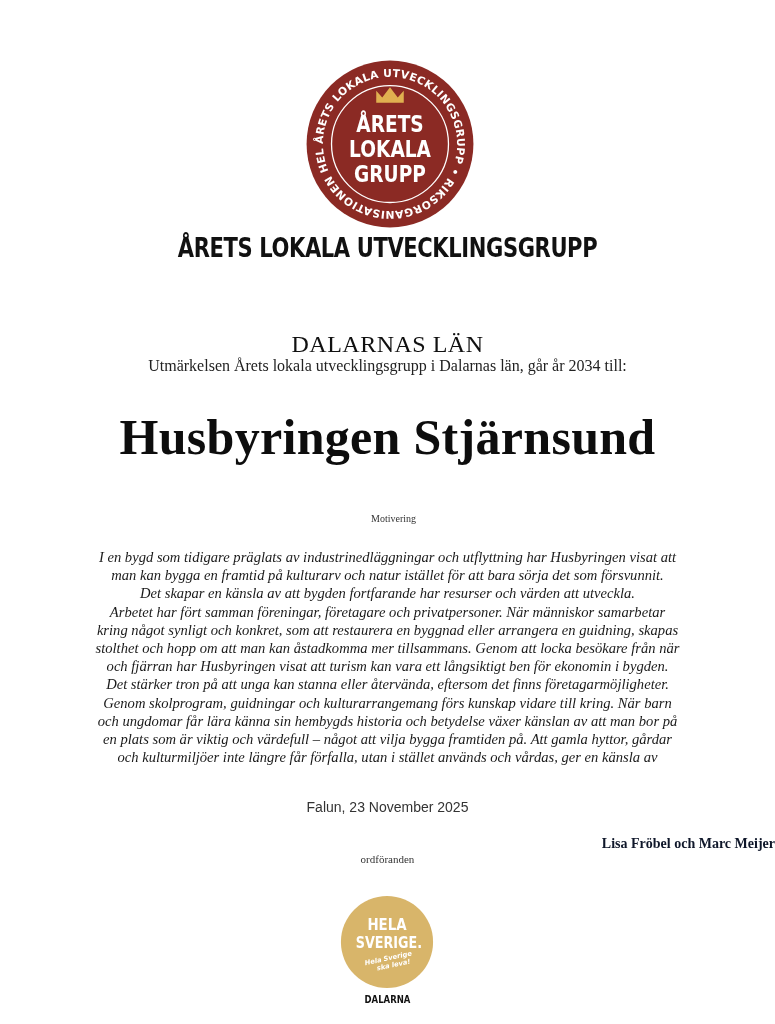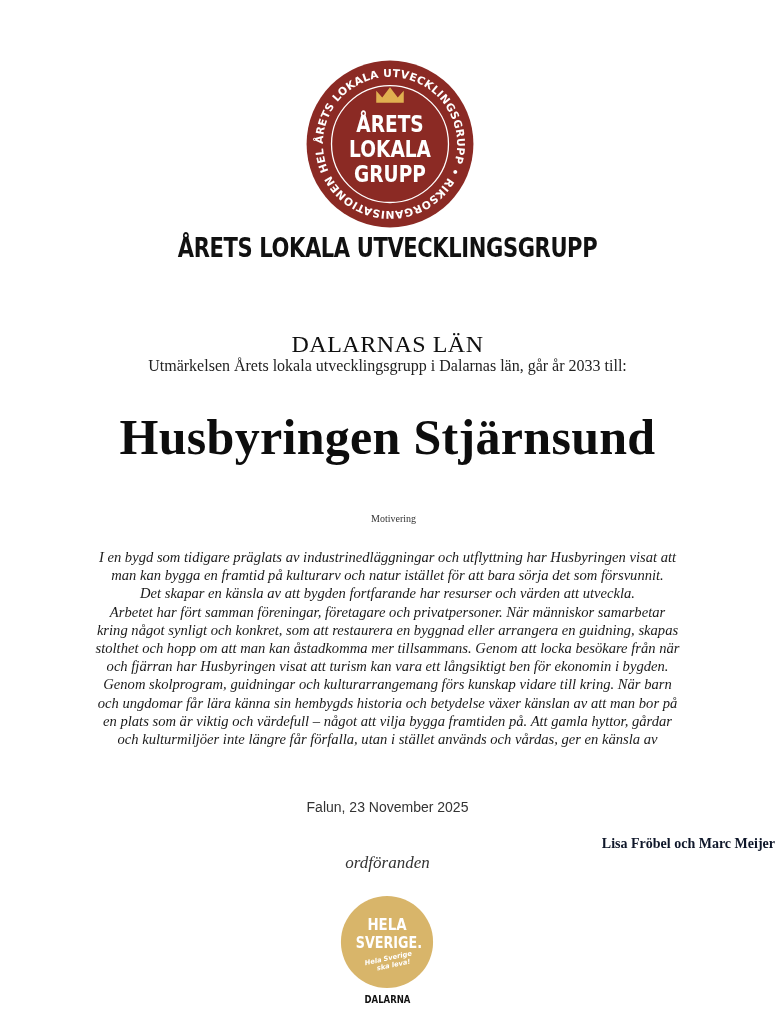--- a/index.html
+++ b/index.html
@@ -27,21 +27,21 @@
     .motivering { position: absolute; left: 60px; width: 655px; top: 548px; text-align: center;
       font-family: "Liberation Serif", serif; font-style: italic; font-size: 14.6px; line-height: 18.2px; color: #1a1a1a; }
     .motivering span { display: block; white-space: nowrap; }
 
     .place-date { position: absolute; left: 0; right: 0; top: 799px; text-align: center;
       font-family: Liberation Sans, sans-serif; font-size: 14px; color: #333; }
 
     .signers { position: absolute; left: 0; right: 0; top: 836px; text-align: right;
       font-family: "Liberation Serif", serif; font-weight: bold; font-size: 14px; color: #0f172a; }
     .signer-role { position: absolute; left: 0; right: 0; top: 853px; text-align: center;
-      font-family: "Liberation Serif", serif; font-style: italic; font-size: 17px; color: #333; }
+      font-family: "Liberation Serif", serif; font-size: 11px; color: #333; }
 
     .hs-logo { position: absolute; left: 339px; top: 894px; width: 96px; height: 96px; text-align: right; }
     .hs-logo svg { width: 100%; height: 100%; display: block; }
     .hs-label { position: absolute; left: 0; right: 0; top: 994px; text-align: center;
       font-family: "DejaVu Sans", sans-serif; font-weight: bold; font-size: 10px; color: #111;
       transform: scaleX(0.85); }
   </style>
 </head>
 <body>
 
@@ -62,34 +62,35 @@
     <text x="100" y="86" text-anchor="middle" font-family="DejaVu Sans, sans-serif" font-weight="bold" font-size="27" fill="#ffffff" transform="translate(100 0) scale(0.8 1) translate(-100 0)">ÅRETS</text>
     <text x="100" y="115" text-anchor="middle" font-family="DejaVu Sans, sans-serif" font-weight="bold" font-size="27" fill="#ffffff" transform="translate(100 0) scale(0.8 1) translate(-100 0)">LOKALA</text>
     <text x="100" y="144" text-anchor="middle" font-family="DejaVu Sans, sans-serif" font-weight="bold" font-size="27" fill="#ffffff" transform="translate(100 0) scale(0.8 1) translate(-100 0)">GRUPP</text>
   </svg>
 </div>
 
 <div class="org-title">ÅRETS LOKALA UTVECKLINGSGRUPP</div>
 
 <div class="region">DALARNAS LÄN</div>
 
-<div class="intro">Utmärkelsen Årets lokala utvecklingsgrupp i Dalarnas län, går år 2033 till:</div>
+<div class="intro">Utmärkelsen Årets lokala utvecklingsgrupp i Dalarnas län, går år 2034 till:</div>
 
 <div class="winner">Husbyringen Stjärnsund</div>
 
 <div class="motivering-label">Motivering</div>
 
 <div class="motivering">
   <span>I en bygd som tidigare präglats av industrinedläggningar och utflyttning har Husbyringen visat att</span>
   <span>man kan bygga en framtid på kulturarv och natur istället för att bara sörja det som försvunnit.</span>
   <span>Det skapar en känsla av att bygden fortfarande har resurser och värden att utveckla.</span>
   <span>Arbetet har fört samman föreningar, företagare och privatpersoner. När människor samarbetar</span>
   <span>kring något synligt och konkret, som att restaurera en byggnad eller arrangera en guidning, skapas</span>
   <span>stolthet och hopp om att man kan åstadkomma mer tillsammans. Genom att locka besökare från när</span>
   <span>och fjärran har Husbyringen visat att turism kan vara ett långsiktigt ben för ekonomin i bygden.</span>
+  <span>Det stärker tron på att unga kan stanna eller återvända, eftersom det finns företagarmöjligheter.</span>
   <span>Genom skolprogram, guidningar och kulturarrangemang förs kunskap vidare till kring. När barn</span>
   <span>och ungdomar får lära känna sin hembygds historia och betydelse växer känslan av att man bor på</span>
   <span>en plats som är viktig och värdefull – något att vilja bygga framtiden på. Att gamla hyttor, gårdar</span>
   <span>och kulturmiljöer inte längre får förfalla, utan i stället används och vårdas, ger en känsla av</span>
 </div>
 
 <div class="place-date">Falun, 23 November 2025</div>
 
 <div class="signers">Lisa Fröbel och Marc Meijer</div>
 <div class="signer-role">ordföranden</div>

